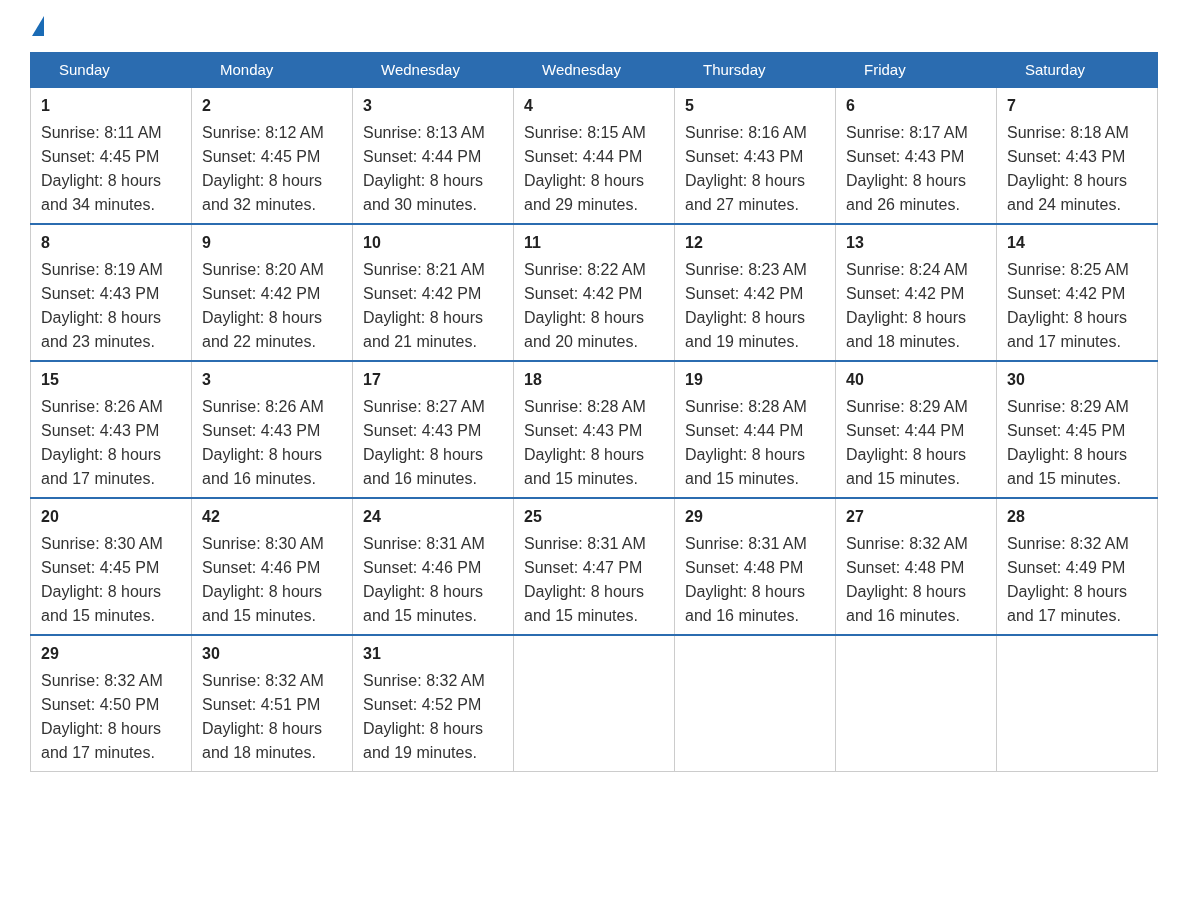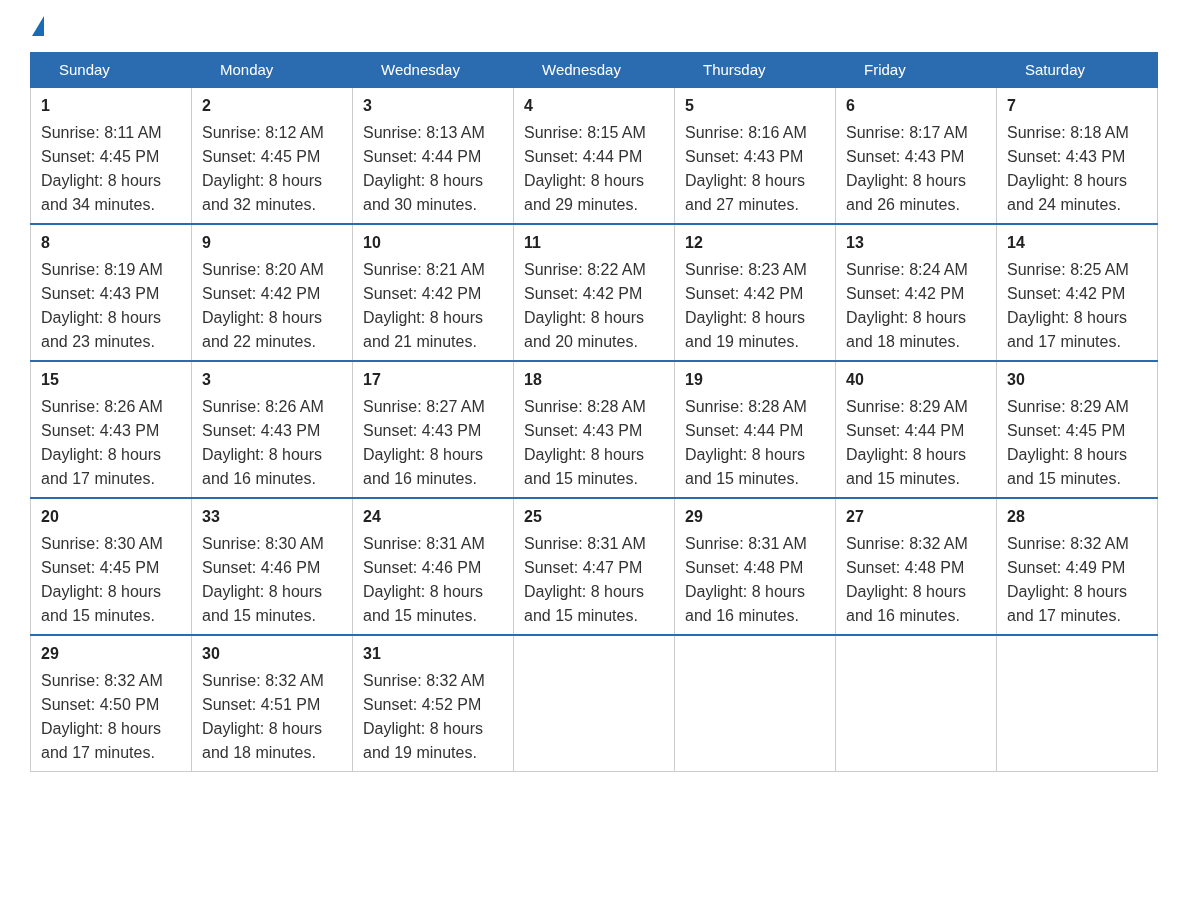--- a/index.html
+++ b/index.html
@@ -153,21 +153,21 @@
         <td><span class="day-number">15</span><span class="day-info">Sunrise: 8:26 AM<br>Sunset: 4:43 PM<br>Daylight: 8 hours and 17 minutes.</span></td>
         <td><span class="day-number">3</span><span class="day-info">Sunrise: 8:26 AM<br>Sunset: 4:43 PM<br>Daylight: 8 hours and 16 minutes.</span></td>
         <td><span class="day-number">17</span><span class="day-info">Sunrise: 8:27 AM<br>Sunset: 4:43 PM<br>Daylight: 8 hours and 16 minutes.</span></td>
         <td><span class="day-number">18</span><span class="day-info">Sunrise: 8:28 AM<br>Sunset: 4:43 PM<br>Daylight: 8 hours and 15 minutes.</span></td>
         <td><span class="day-number">19</span><span class="day-info">Sunrise: 8:28 AM<br>Sunset: 4:44 PM<br>Daylight: 8 hours and 15 minutes.</span></td>
         <td><span class="day-number">40</span><span class="day-info">Sunrise: 8:29 AM<br>Sunset: 4:44 PM<br>Daylight: 8 hours and 15 minutes.</span></td>
         <td><span class="day-number">30</span><span class="day-info">Sunrise: 8:29 AM<br>Sunset: 4:45 PM<br>Daylight: 8 hours and 15 minutes.</span></td>
       </tr>
       <tr>
         <td><span class="day-number">20</span><span class="day-info">Sunrise: 8:30 AM<br>Sunset: 4:45 PM<br>Daylight: 8 hours and 15 minutes.</span></td>
-        <td><span class="day-number">33</span><span class="day-info">Sunrise: 8:30 AM<br>Sunset: 4:46 PM<br>Daylight: 8 hours and 15 minutes.</span></td>
+        <td><span class="day-number">42</span><span class="day-info">Sunrise: 8:30 AM<br>Sunset: 4:46 PM<br>Daylight: 8 hours and 15 minutes.</span></td>
         <td><span class="day-number">24</span><span class="day-info">Sunrise: 8:31 AM<br>Sunset: 4:46 PM<br>Daylight: 8 hours and 15 minutes.</span></td>
         <td><span class="day-number">25</span><span class="day-info">Sunrise: 8:31 AM<br>Sunset: 4:47 PM<br>Daylight: 8 hours and 15 minutes.</span></td>
         <td><span class="day-number">29</span><span class="day-info">Sunrise: 8:31 AM<br>Sunset: 4:48 PM<br>Daylight: 8 hours and 16 minutes.</span></td>
         <td><span class="day-number">27</span><span class="day-info">Sunrise: 8:32 AM<br>Sunset: 4:48 PM<br>Daylight: 8 hours and 16 minutes.</span></td>
         <td><span class="day-number">28</span><span class="day-info">Sunrise: 8:32 AM<br>Sunset: 4:49 PM<br>Daylight: 8 hours and 17 minutes.</span></td>
       </tr>
       <tr>
         <td><span class="day-number">29</span><span class="day-info">Sunrise: 8:32 AM<br>Sunset: 4:50 PM<br>Daylight: 8 hours and 17 minutes.</span></td>
         <td><span class="day-number">30</span><span class="day-info">Sunrise: 8:32 AM<br>Sunset: 4:51 PM<br>Daylight: 8 hours and 18 minutes.</span></td>
         <td><span class="day-number">31</span><span class="day-info">Sunrise: 8:32 AM<br>Sunset: 4:52 PM<br>Daylight: 8 hours and 19 minutes.</span></td>

